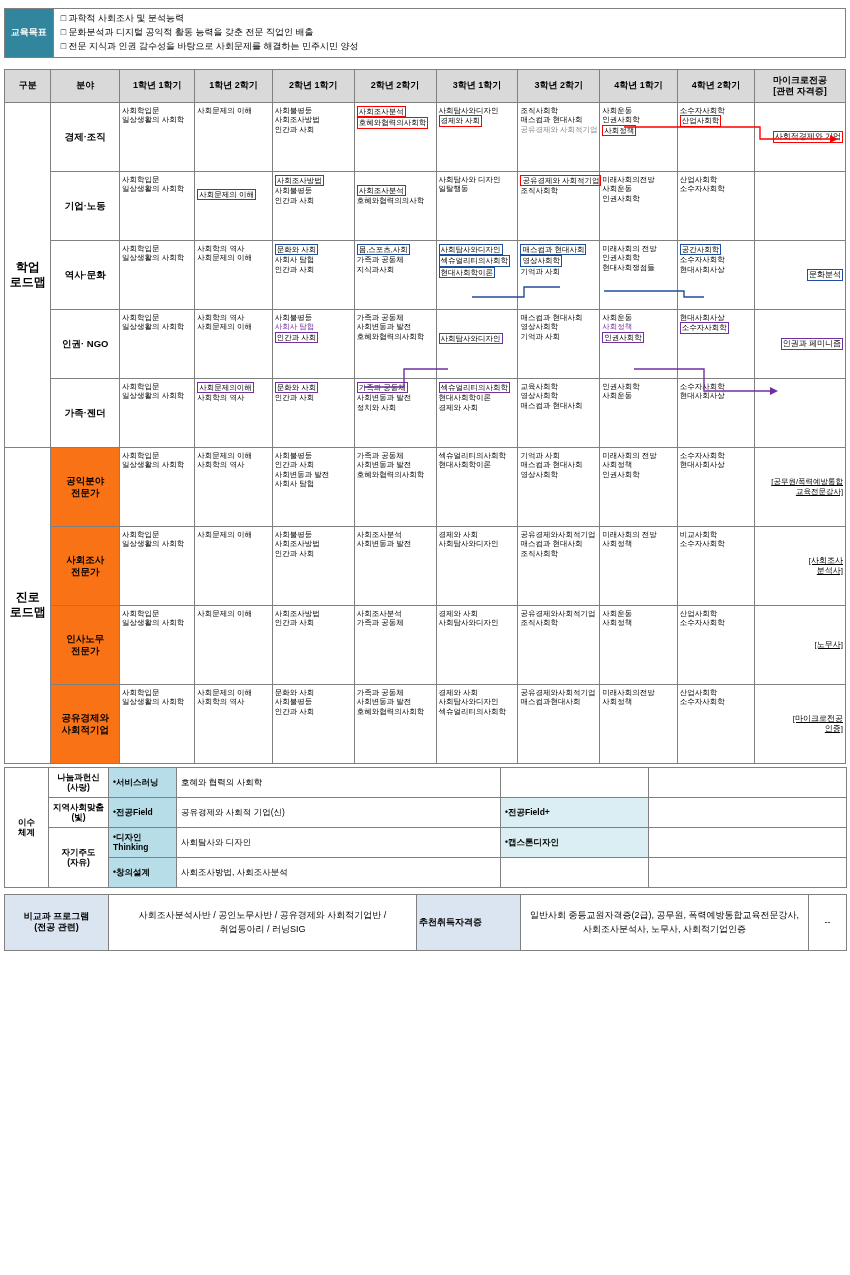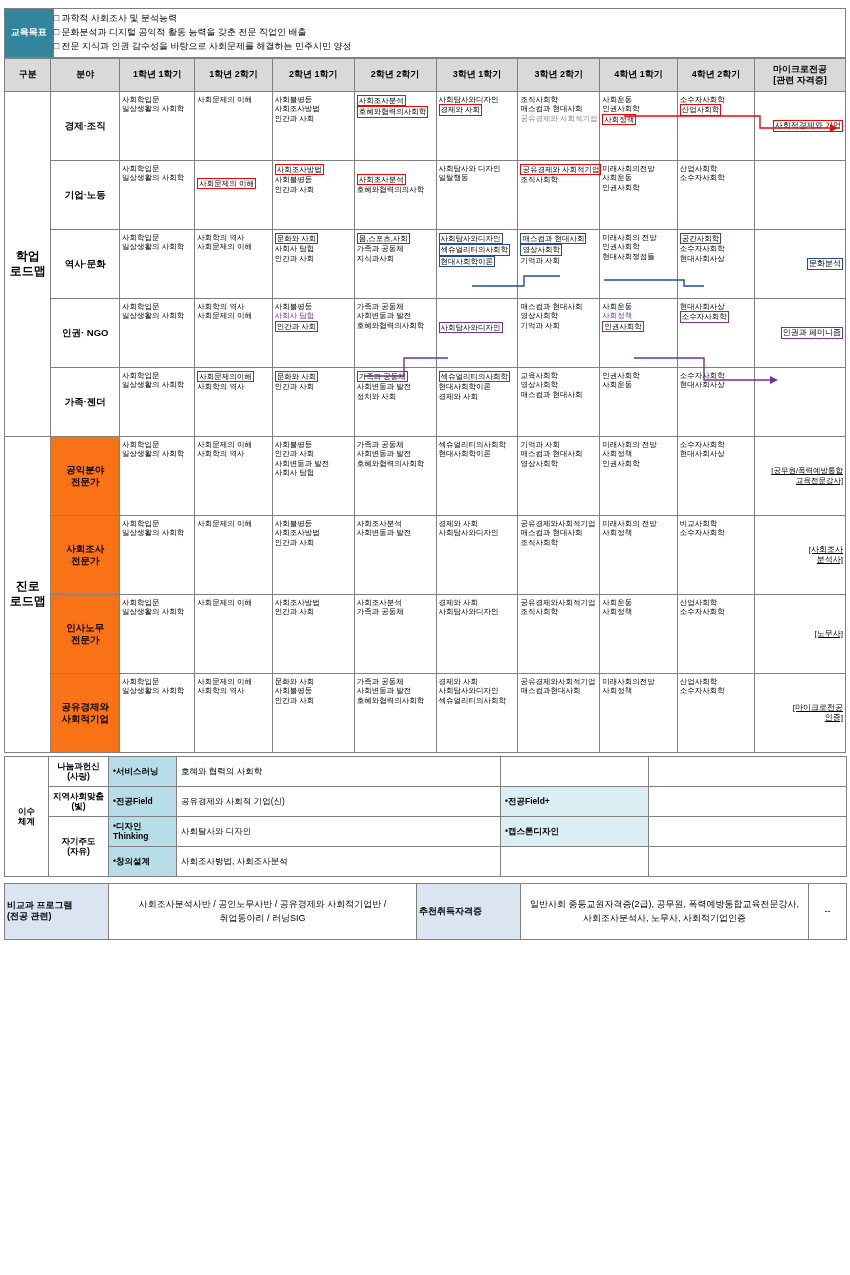--- a/index.html
+++ b/index.html
@@ -1,21 +1,21 @@
 <!DOCTYPE html>
 <html><head>
 <meta charset="utf-8">
 <style>
   html,body{margin:0;padding:0;background:#ffffff;}
   body{font-family:"Liberation Sans","DejaVu Sans",sans-serif;color:#000;}
   #page{width:850px;height:1275px;position:relative;box-sizing:border-box;padding:8px 4px 4px 4px;}
   table{border-collapse:collapse;table-layout:fixed;width:842px;}
   td,th{border:1px solid #808080;vertical-align:middle;padding:1px 2px;font-size:8px;line-height:1.25;}
   .hdr-label{background:#31859c;color:#ffffff;font-weight:bold;text-align:center;font-size:9px;}
-  .goal-cell{font-size:9px;text-align:left;padding:3px 0;line-height:1.55;}
+  .goal-cell{font-size:9px;text-align:left;padding:3px 7px;line-height:1.55;}
   .cred-cell{text-align:center;font-weight:bold;font-size:9px;}
   .c-lt{background:#daeef3;}
   .c-lt2{background:#dbe5f1;}
   .c-wh{background:#ffffff;}
   .liberal{text-align:center;font-weight:bold;font-size:9px;background:#ffffff;}
   .colhdr{background:#d9d9d9;text-align:center;font-weight:bold;font-size:9px;height:30px;}
   .rowlabel{text-align:center;font-weight:bold;font-size:9.5px;background:#ffffff;}
   .rowlabel.grey{background:#f97316;}
   .grp{text-align:center;font-weight:bold;font-size:12px;background:#ffffff;}
   .cell{font-size:7.5px;text-align:left;vertical-align:top;padding:3px 2px;height:62px;position:relative;}
@@ -23,21 +23,21 @@
   .cell.tall{height:72px;}
   .mark-r{border:1.4px solid #ff0000;display:inline-block;padding:0 1px;}
   .mark-b{border:1.4px solid #1f4e9c;display:inline-block;padding:0 1px;}
   .mark-p{border:1.4px solid #7030a0;display:inline-block;padding:0 1px;}
   .micro{text-align:right;font-size:8px;text-decoration:underline;}
   .micro .mark-r,.micro .mark-b,.micro .mark-p{display:inline-block;}
   .sys-lbl{text-align:center;font-size:8.5px;font-weight:bold;}
   .sys-key{background:#b7dee8;font-size:8.5px;font-weight:bold;padding:2px 4px;}
   .sys-key2{background:#daeef3;font-size:8.5px;font-weight:bold;padding:2px 4px;}
   .sys-val{font-size:8.5px;padding:2px 4px;}
-  .bottom-lbl{background:#dbe5f1;text-align:left;font-weight:bold;font-size:9px;}
+  .bottom-lbl{background:#dbe5f1;text-align:center;font-weight:bold;font-size:9px;}
   .bottom-val{font-size:9px;text-align:center;line-height:1.6;}
   .bottom-mid{background:#dbe5f1;text-align:left;font-weight:bold;font-size:9px;}
   svg.overlay{position:absolute;left:0;top:0;pointer-events:none;}
 </style>
 </head>
 <body>
 
 <div id="page">
 
 <table>
@@ -63,21 +63,21 @@
       <div>□ 문화분석과 디지털 공익적 활동 능력을 갖춘 전문 직업인 배출</div>
       <div>□ 전문 지식과 인권 감수성을 바탕으로 사회문제를 해결하는 민주시민 양성</div>
     </td>
   </tr>
 
 
 </tbody>
     </table>
 
 <div style="position:relative;">
-<table style="margin-top:0;">
+<table style="margin-top:11px;">
   <colgroup>
     <col style="width:42px">
           <col style="width:62px">
           <col style="width:68px">
           <col style="width:70px">
     <col style="width:74px">
           <col style="width:74px">
           <col style="width:74px">
           <col style="width:74px">
     <col style="width:70px">

